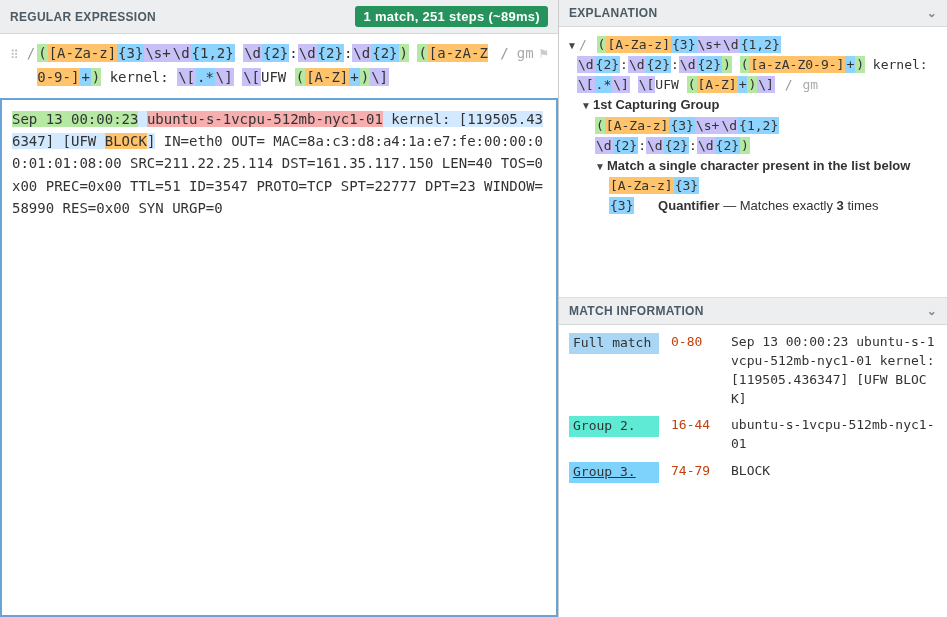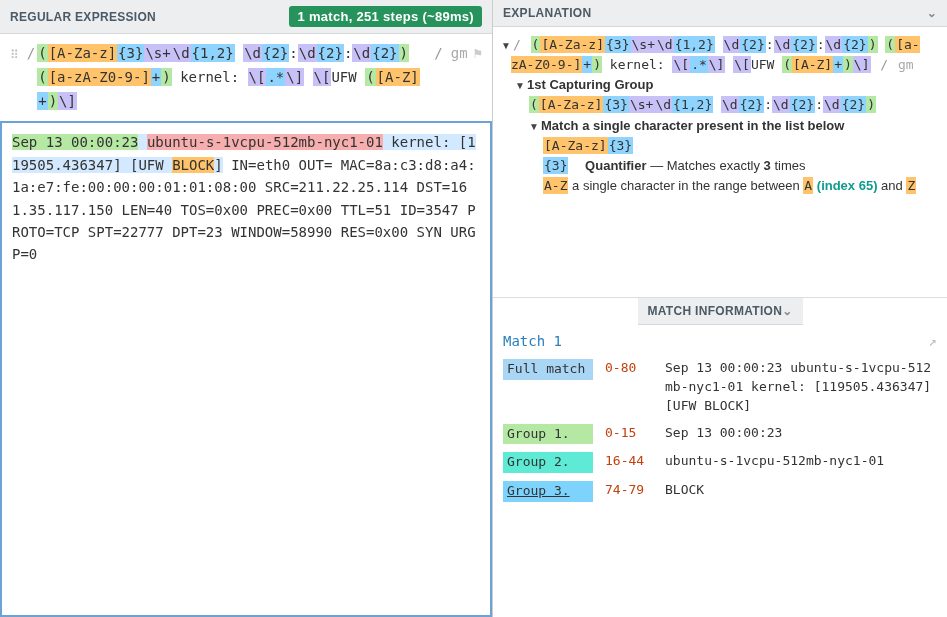--- a/index.html
+++ b/index.html
@@ -7,31 +7,30 @@
   font-family: -apple-system, BlinkMacSystemFont, "Segoe UI", sans-serif;
   font-size: 13px;
   color: #333;
   background: #f7f7f7;
   width: 947px;
   height: 617px;
   display: flex;
   overflow: hidden;
 }
 .left-panel {
-  width: 493px;
+  width: 559px;
   display: flex;
   flex-direction: column;
   border-right: 1px solid #ccc;
 }
 .right-panel {
   flex: 1;
   display: flex;
   flex-direction: column;
   background: #fff;
-  align-items: center;
 }
 .section-header {
   background: #eceeef;
   border-bottom: 1px solid #d6d8d9;
   padding: 6px 10px;
   display: flex;
   justify-content: space-between;
   align-items: center;
   font-weight: 700;
   font-size: 12px;
@@ -239,52 +238,38 @@
         <span class="caret">▼</span>
         <span class="expl-text bold">Match a single character present in the list below</span>
       </div>
       <div class="tree-row indent-3">
         <span class="expl-text mono" id="expl-cc-tokens"><span class="tok-class">[A-Za-z]</span><span class="tok-quant">{3}</span></span>
       </div>
 
       <div class="tree-row indent-3">
         <span class="expl-text">
           <span class="mono tok-quant">{3}</span>
-          <span class="bold" style="margin-left:13px">Quantifier</span><span> — Matches exactly </span><span class="bold">3</span><span> times</span>
+          <span class="bold" style="margin-left:20px">Quantifier</span><span> — Matches exactly </span><span class="bold">3</span><span> times</span>
         </span>
       </div>
 
-      <div class="tree-row indent-3">
-        <span class="expl-text">
-          <span class="mono tok-class">A-Z</span><span> a single character in the range between </span><span class="mono tok-class">A</span><span class="teal"> (index 65)</span><span> and </span><span class="mono tok-class">Z</span>
-        </span>
-      </div>
 
     </div>
   </div>
 
   <div class="section-header">
     <span>MATCH INFORMATION</span>
     <span class="collapse-caret">⌄</span>
   </div>
   <div class="match-info-body">
-    <div class="match-title">
-      <span>Match 1</span>
-      <span class="export-icon">↗</span>
-    </div>
     <div id="match-rows">
         <div class="match-row">
           <span class="match-label lbl-full">Full match</span>
           <span class="match-range">0-80</span>
           <span class="match-value">Sep 13 00:00:23 ubuntu-s-1vcpu-512mb-nyc1-01 kernel: [119505.436347] [UFW BLOCK]</span>
-        </div>
-        <div class="match-row">
-          <span class="match-label lbl-g1">Group 1.</span>
-          <span class="match-range">0-15</span>
-          <span class="match-value">Sep 13 00:00:23</span>
         </div>
         <div class="match-row">
           <span class="match-label lbl-g2">Group 2.</span>
           <span class="match-range">16-44</span>
           <span class="match-value">ubuntu-s-1vcpu-512mb-nyc1-01</span>
         </div>
         <div class="match-row">
           <span class="match-label lbl-g3">Group 3.</span>
           <span class="match-range">74-79</span>
           <span class="match-value">BLOCK</span>

